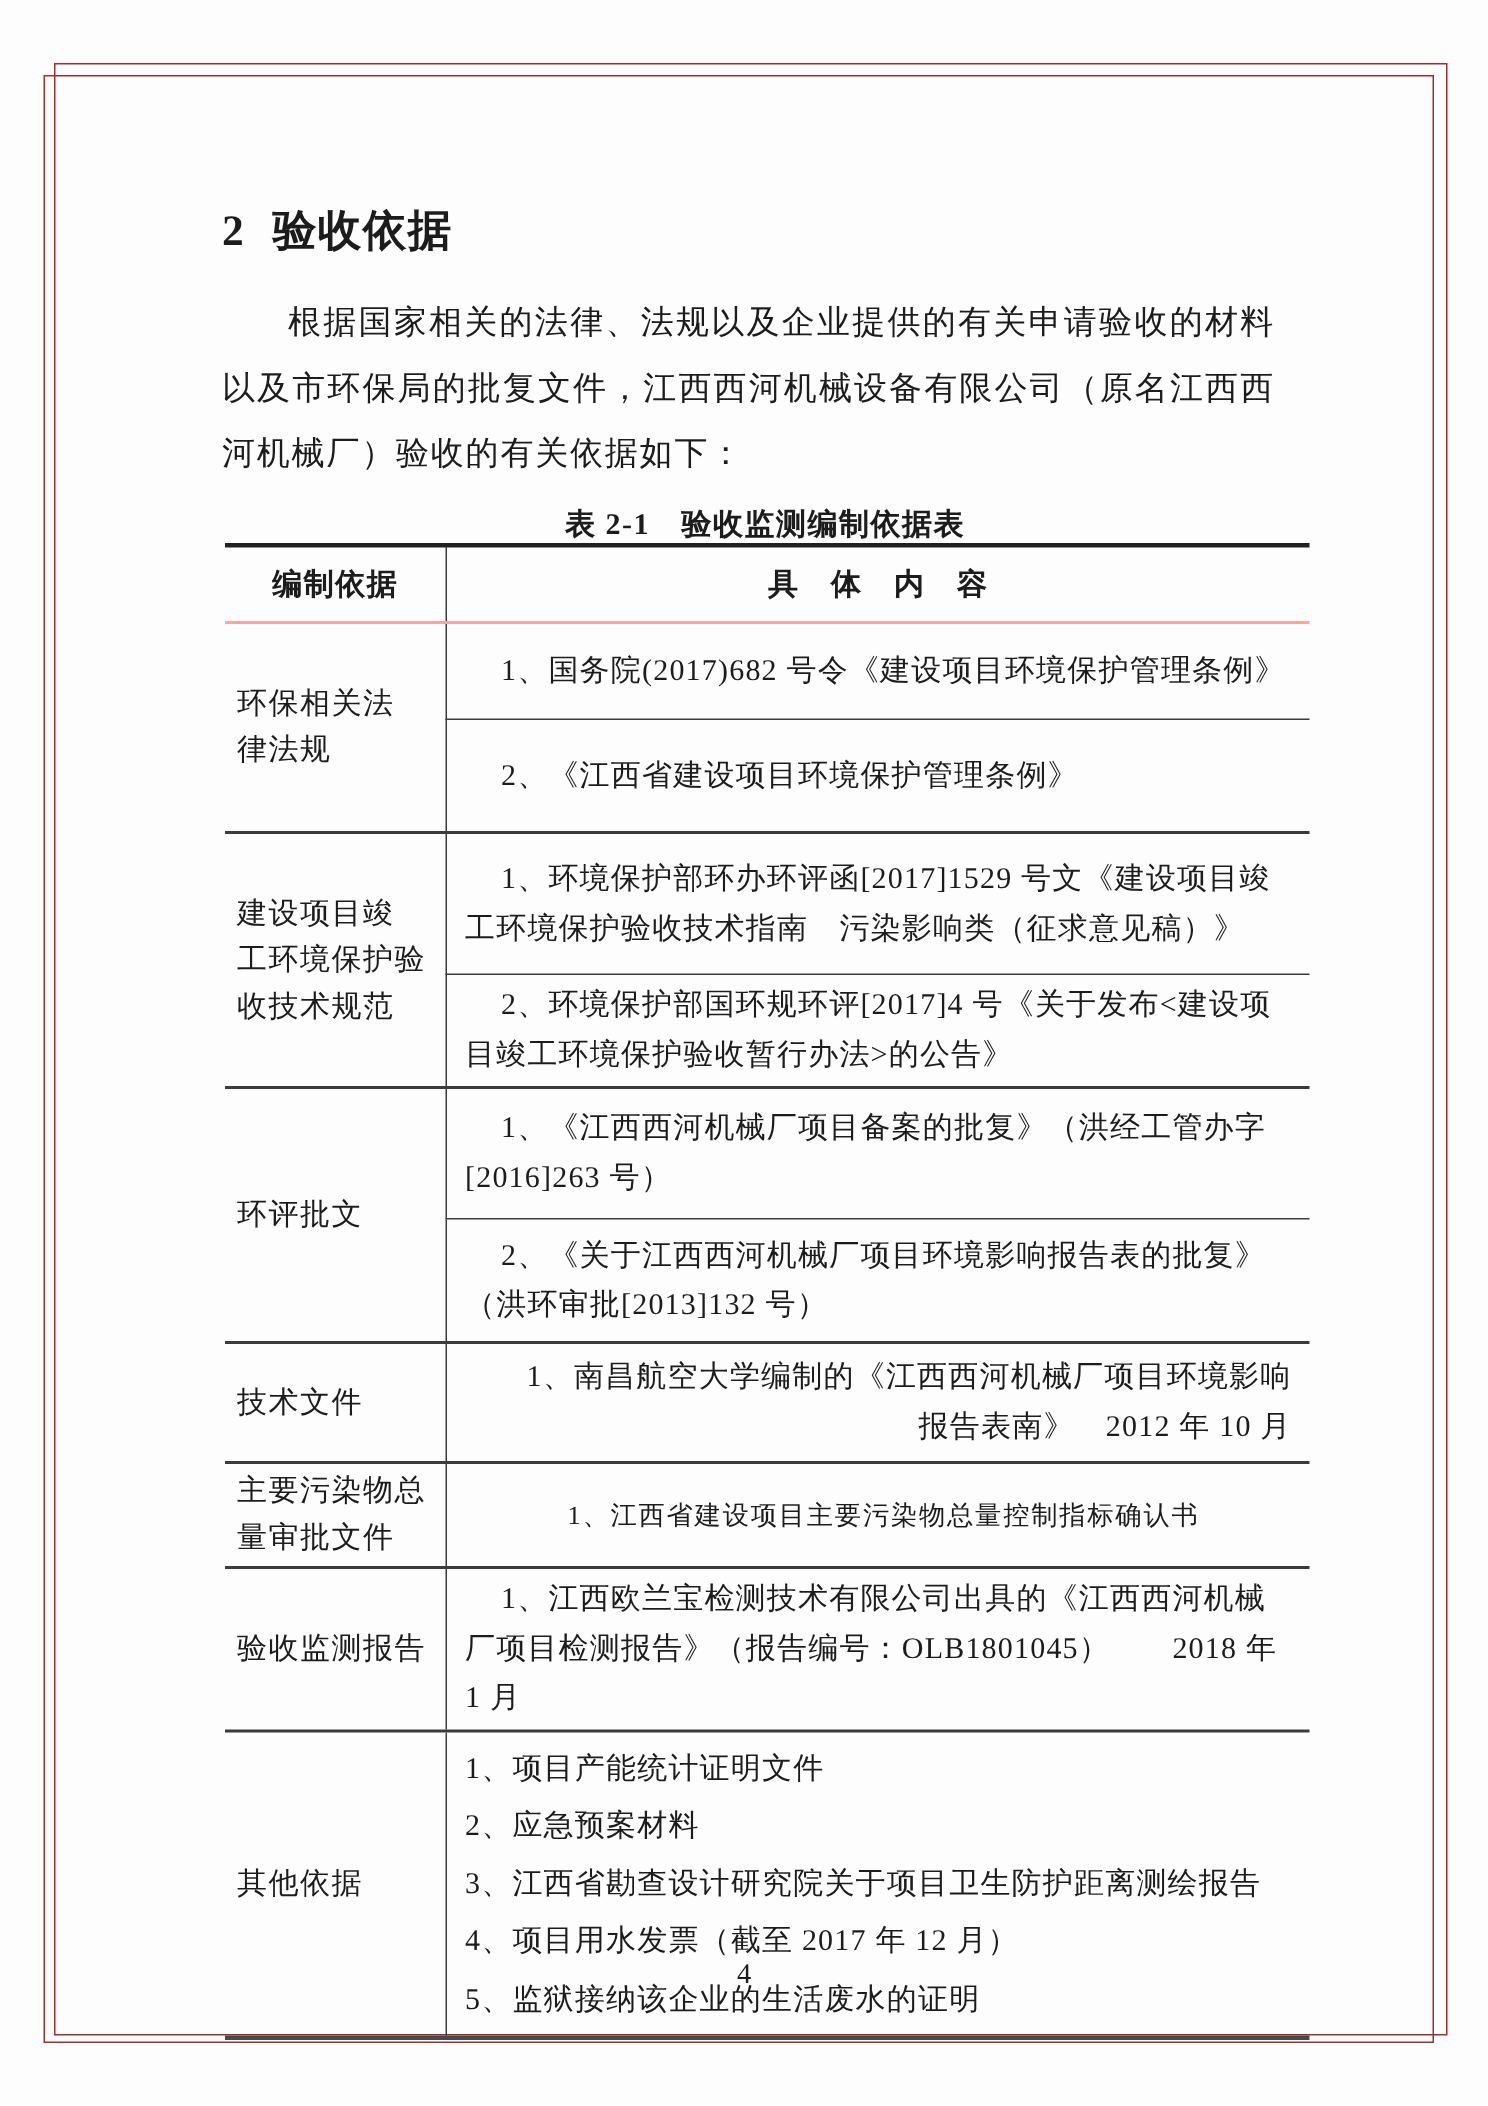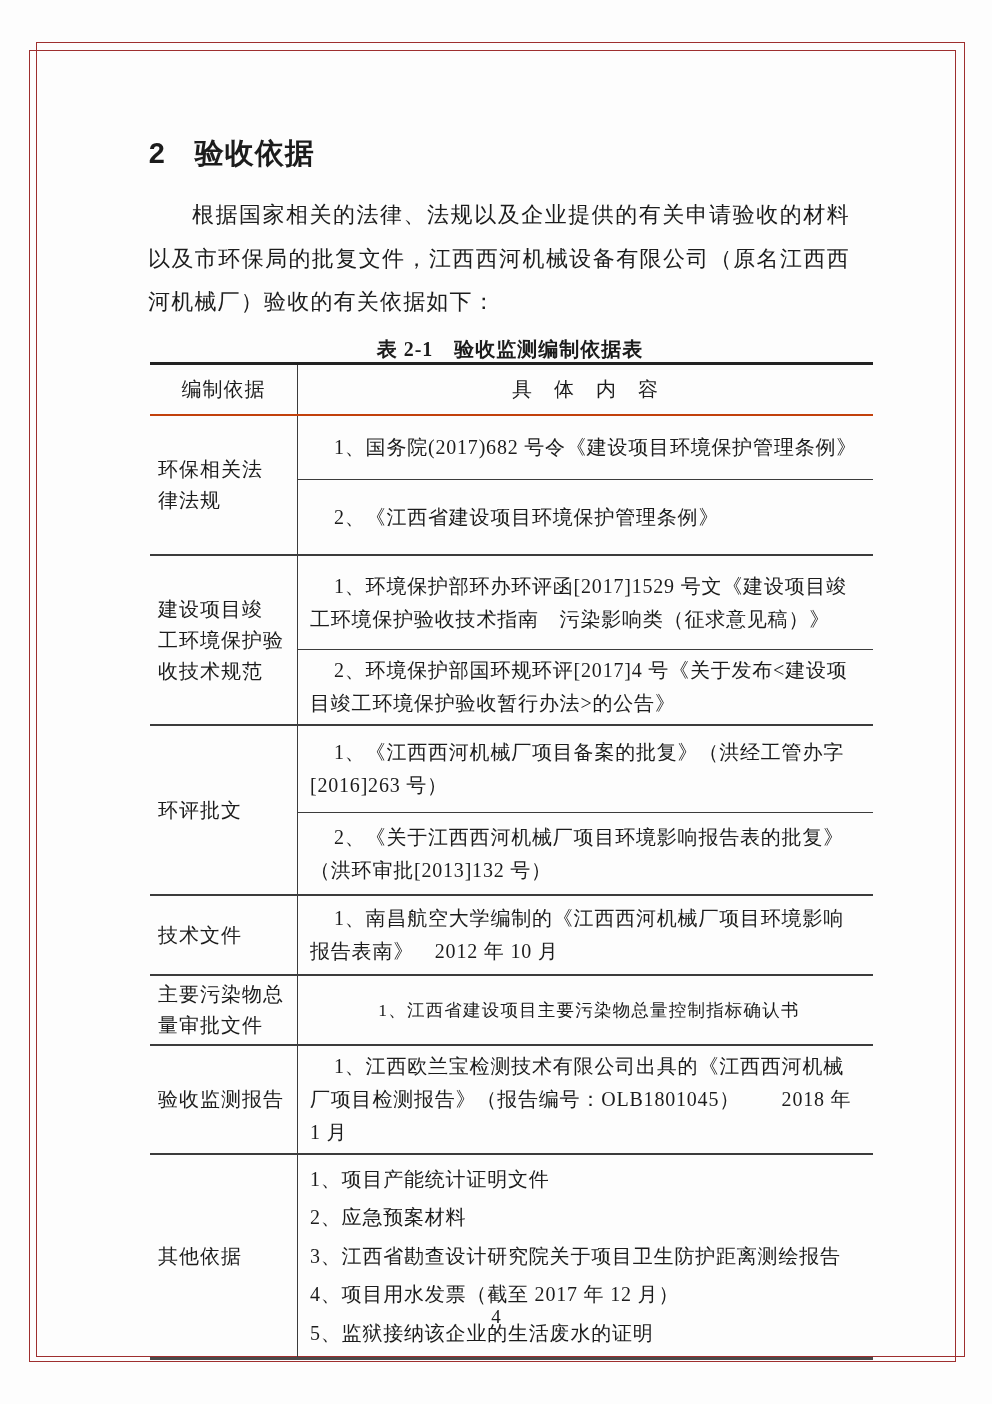--- a/index.html
+++ b/index.html
@@ -17,42 +17,42 @@
   .frame { position: absolute; border: 1.5px solid #9e2f2f; pointer-events: none; }
   .frame-a { left: 36px; top: 42px;  width: 927px; height: 1313px; }
   .frame-b { left: 29px; top: 50px;  width: 925px; height: 1310px; }
 
   .content { position: absolute; left: 148px; width: 726px; top: 0; }
 
   .heading {
     position: absolute; top: 134px; left: 0;
     font-size: 29px; font-weight: bold; letter-spacing: 1px;
     word-spacing: 10px; white-space: nowrap;
-    font-family: Liberation Mono, monospace;
+    font-family: Liberation Serif, serif;
   }
   .para {
     position: absolute; top: 193px; left: 0; width: 702px;
     font-size: 22px; line-height: 43.5px; letter-spacing: 1.2px;
     text-align: justify; text-indent: 2em; margin: 0;
   }
   .table-title {
     position: absolute; top: 336px; left: 0; width: 724px;
     text-align: center; font-size: 20px; font-weight: bold; letter-spacing: 1px; font-family: Liberation Serif, serif;
   }
   table.basis {
     position: absolute; top: 362px; left: 2px;
     width: 723px; border-collapse: collapse; table-layout: fixed;
     border-top: 3px solid #222222;
     border-bottom: 3px solid #4a4a4a;
     font-size: 20px;
   }
   th.col1 { width: 147px; }
   thead th {
-    height: 49px; font-size: 20px; font-weight: normal;
-    border-bottom: 2px solid #c2410c; text-align: center; vertical-align: middle;
+    height: 49px; font-size: 20px; font-weight: bold;
+    border-bottom: 2px solid #fca5a5; text-align: center; vertical-align: middle;
     letter-spacing: 1px; padding: 0;
   }
   th.col2 { border-left: 1.5px solid #3c3c3c; }
   td.category {
     vertical-align: middle;
     padding: 0 8px; line-height: 31px; letter-spacing: 1px;
     white-space: pre-line;
     border-bottom: 2px solid #3c3c3c;
   }
   td.cell {
@@ -64,21 +64,21 @@
   td.cell.last  { border-bottom: 2px solid #3c3c3c; }
   .line { margin: 0; line-height: 33px; text-indent: 1.2em; }
 
   
   tbody tr:nth-child(1)  td.cell { height: 55px; }
   tbody tr:nth-child(2)  td.cell { height: 66px; }
   tbody tr:nth-child(3)  td.cell { height: 85px; }
   tbody tr:nth-child(4)  td.cell { height: 66px; }
   tbody tr:nth-child(5)  td.cell { height: 78px; }
   tbody tr:nth-child(6)  td.cell { height: 73px; }
-  tbody tr:nth-child(7)  td.cell { height: 70px; }
+  tbody tr:nth-child(7)  td.cell { height: 70px; text-align: right; }
   tbody tr:nth-child(8)  td.cell { height: 60px; }
   tbody tr:nth-child(9)  td.cell { height: 83px; }
   tbody tr:nth-child(10) td.cell { height: 194px; }
 
   
   tbody tr:nth-child(8) .line { font-size: 17.5px; text-indent: 0.4em; letter-spacing: 1.2px; text-align: center; }
   
   tbody tr:nth-child(10) .line { text-indent: 0; line-height: 38.5px; }
 
   .page-number {

